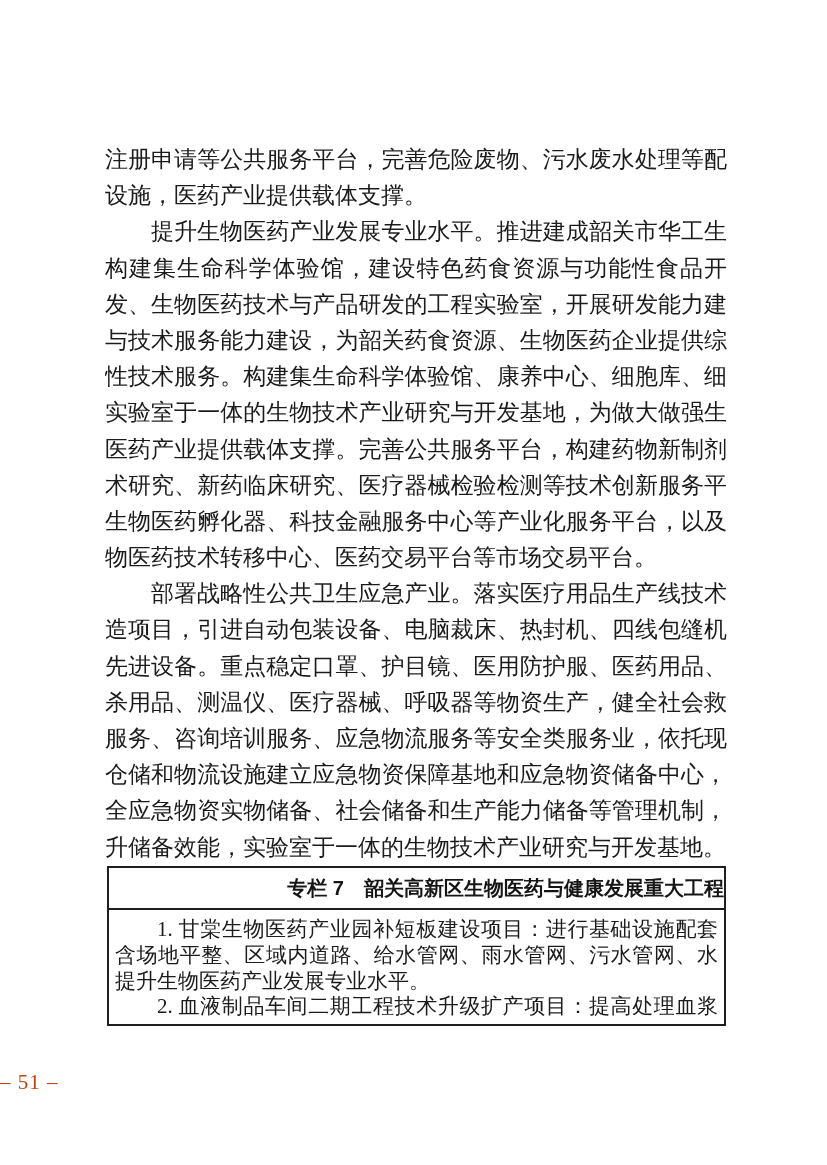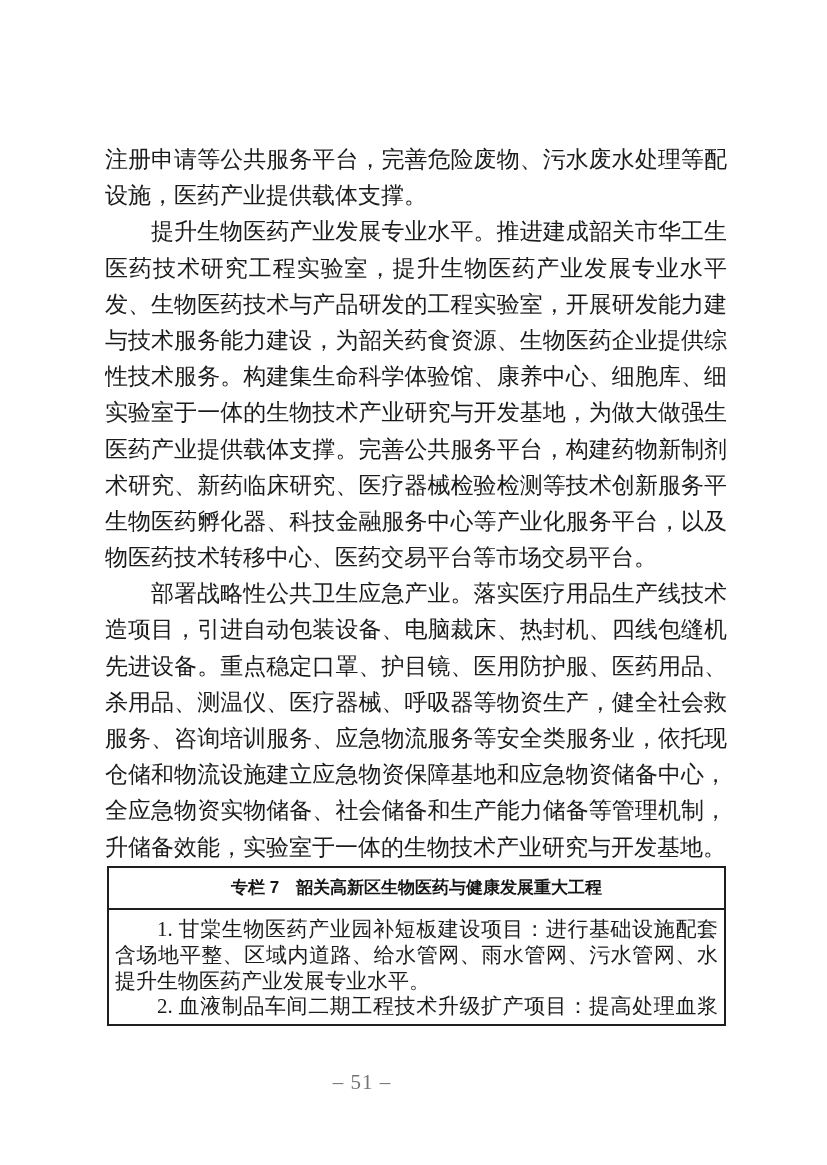--- a/index.html
+++ b/index.html
@@ -32,60 +32,60 @@
     position: absolute;
     left: 107px;
     top: 866px;
     width: 615px;
     border: 2px solid #1f1f1f;
     background: #ffffff;
   }
   .feature-box-title {
     height: 40px;
     line-height: 40px;
-    text-align: center;
+    text-align: right;
     font-family: "Liberation Sans", "DejaVu Sans", sans-serif;
     font-weight: bold;
-    font-size: 17px;
+    font-size: 20px;
     border-bottom: 2px solid #1f1f1f;
     color: #151515;
   }
   .feature-box-body {
     padding: 7px 6px 4px 6px;
     font-size: 21px;
   }
   .box-line {
     height: 25.8px;
     line-height: 25.8px;
     text-align: justify;
     text-justify: inter-character;
     overflow: hidden;
   }
   .box-indent { text-indent: 42px; }
   .page-footer {
     position: absolute;
     top: 1070px;
     left: 0;
     width: 724px;
-    text-align: center;
+    text-align: left;
     font-size: 21px;
-    color: #737373;
+    color: #c2410c;
     letter-spacing: 1px;
   }
 </style>
 </head>
 <body>
 
 <div class="page">
 
   <div class="body-text" id="paragraphs">
       <div class="line jfull">注册申请等公共服务平台，完善危险废物、污水废水处理等配套</div>
       <div class="line">设施，医药产业提供载体支撑。</div>
       <div class="line indent jfull">提升生物医药产业发展专业水平。推进建成韶关市华工生物</div>
-      <div class="line jfull">医药技术研究工程实验室，提升生物医药产业发展专业水平</div>
+      <div class="line jfull">构建集生命科学体验馆，建设特色药食资源与功能性食品开</div>
       <div class="line jfull">发、生物医药技术与产品研发的工程实验室，开展研发能力建设</div>
       <div class="line jfull">与技术服务能力建设，为韶关药食资源、生物医药企业提供综合</div>
       <div class="line jfull">性技术服务。构建集生命科学体验馆、康养中心、细胞库、细胞</div>
       <div class="line jfull">实验室于一体的生物技术产业研究与开发基地，为做大做强生物</div>
       <div class="line jfull">医药产业提供载体支撑。完善公共服务平台，构建药物新制剂技</div>
       <div class="line jfull">术研究、新药临床研究、医疗器械检验检测等技术创新服务平台，</div>
       <div class="line jfull">生物医药孵化器、科技金融服务中心等产业化服务平台，以及生</div>
       <div class="line">物医药技术转移中心、医药交易平台等市场交易平台。</div>
       <div class="line indent jfull">部署战略性公共卫生应急产业。落实医疗用品生产线技术改</div>
       <div class="line jfull">造项目，引进自动包装设备、电脑裁床、热封机、四线包缝机等</div>

